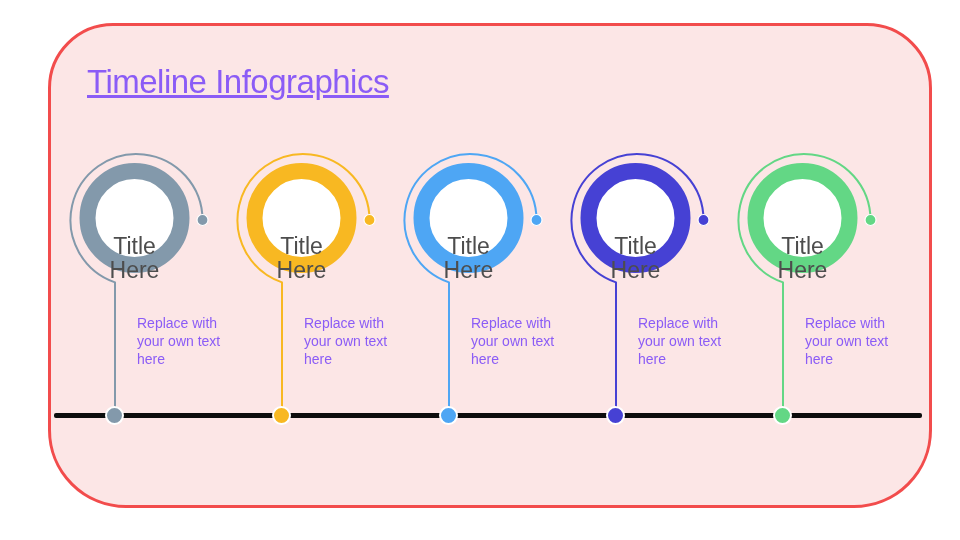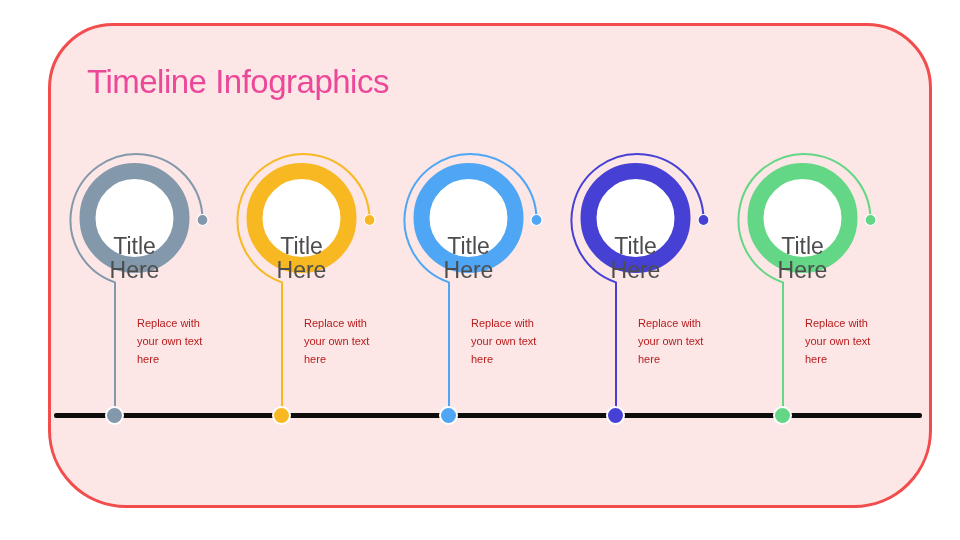--- a/index.html
+++ b/index.html
@@ -21,33 +21,33 @@
     border-radius:2px; background:#0d0d0d;
   }
   .unit { position:absolute; top:148px; width:175px; height:275px; }
   .unit svg { position:absolute; left:0; top:0; display:block; }
   .unit-title {
     position:absolute; left:48px; top:51px; width:93px; text-align:center;
     font-size:23px; line-height:23.5px; color:#4d4d4d; white-space:pre-line;margin-top:36px;
   }
   .unit-desc {
     position:absolute; left:97px; top:166px; width:108px;
-    font-size:11px; line-height:18px; color:#b91c1c; white-space:pre-line;
+    font-size:14px; line-height:18px; color:#8b5cf6; white-space:pre-line;
   }
   .tl-dot {
     position:absolute; top:405.5px; width:15px; height:15px;
     border:2.5px solid #ffffff; border-radius:50%; box-sizing:content-box;
   }
 </style>
 </head>
 <body>
 
 <div class="slide">
   <div class="panel" id="panel" style="background: rgb(252, 230, 230); border-color: rgb(242, 76, 76);"></div>
-  <div class="slide-title" style="color: #ec4899;">Timeline Infographics</div>
+  <div class="slide-title" style="color: #8b5cf6; text-decoration: underline;">Timeline Infographics</div>
   <div class="tl-bar" id="tl-bar" style="background: rgb(13, 13, 13);"></div>
   <div id="units">
       <div class="unit" style="left: 40px;">
     <svg width="175" height="275" viewBox="0 0 175 275">
       <path class="stroke-c arc" d="M 75 134.4 A 66 66 0 1 1 162.5 72" fill="none" stroke-width="2" stroke-linecap="round" stroke="#8399ab"></path>
       <line class="stroke-c drop" x1="75" y1="134.4" x2="75" y2="268" stroke-width="2" stroke="#8399ab"></line>
       <circle class="end-dot" cx="162.5" cy="72" r="5.5" stroke="#ffffff" stroke-width="1.2" fill="#8399ab"></circle>
       <circle class="stroke-c donut" cx="94.5" cy="70" r="47" fill="#ffffff" stroke-width="16" stroke="#8399ab"></circle>
     </svg>
     <div class="unit-title">Title

